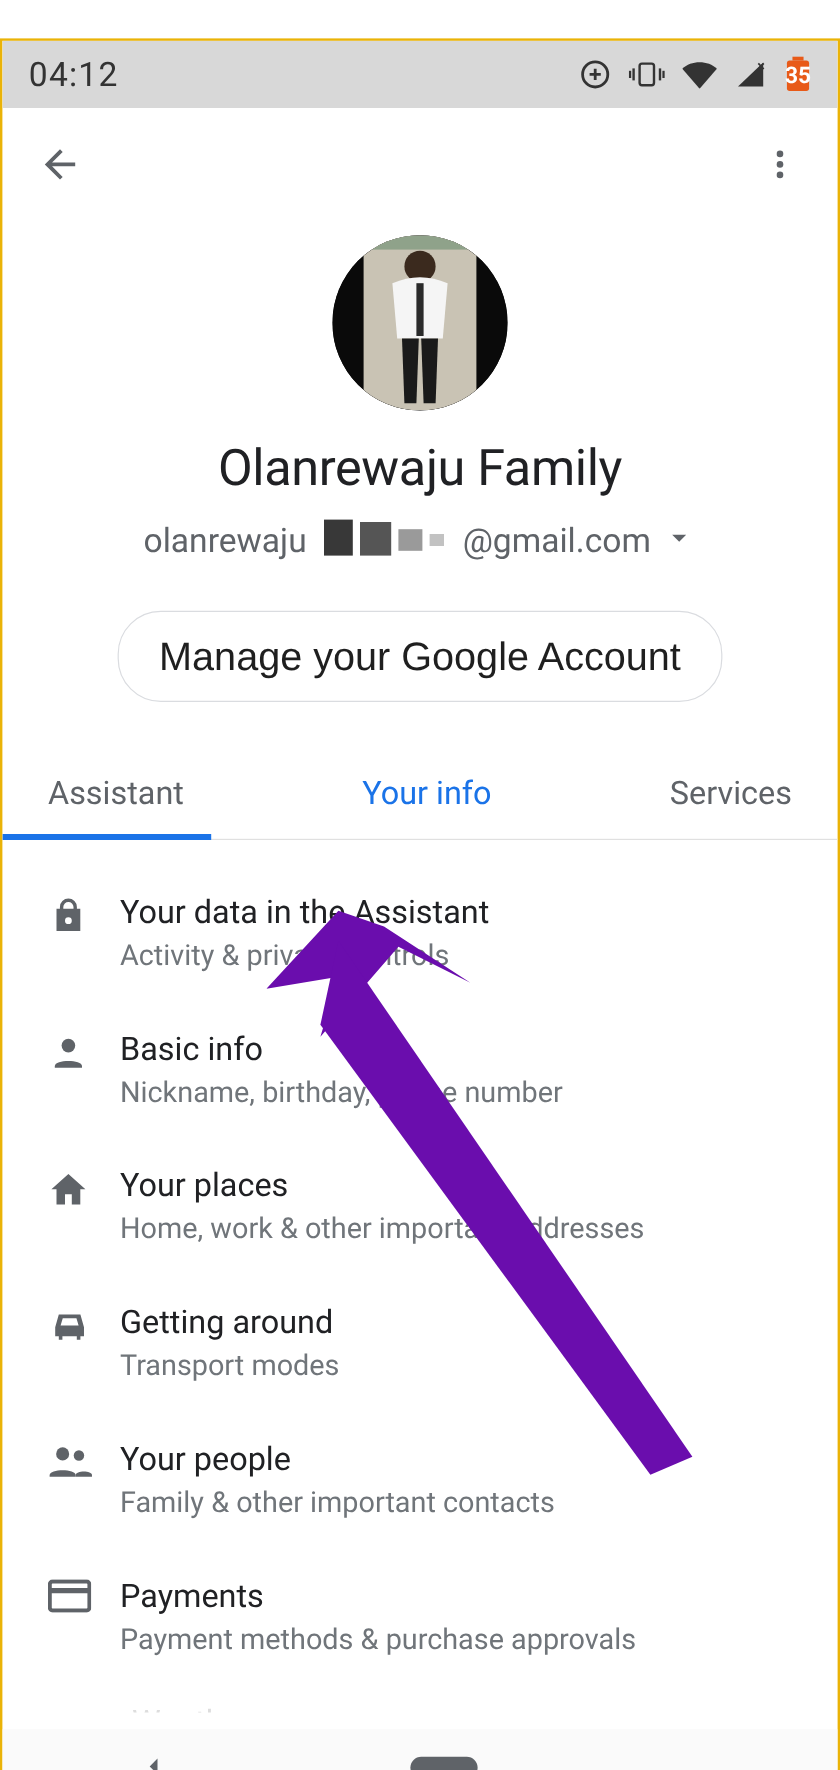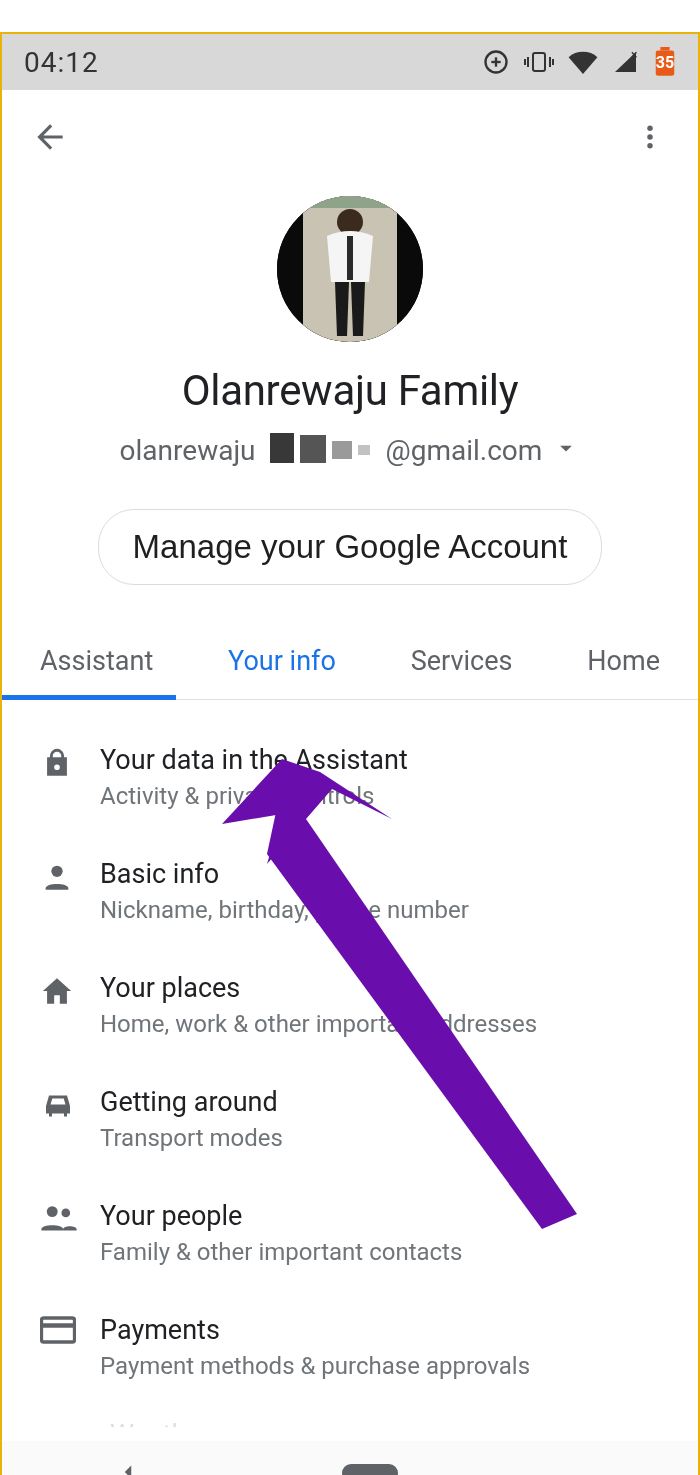--- a/index.html
+++ b/index.html
@@ -78,21 +78,21 @@
         <svg width="28" height="24" viewBox="0 0 24 24" fill="#333">
             <path d="M1 22 L22 22 L22 2 Z"></path>
             <text x="17" y="9" font-size="12" fill="#333" font-weight="bold">×</text>
           </svg>
       </span>
       <span style="position:relative;display:inline-flex;align-items:center;justify-content:center;">
         <svg width="22" height="30" viewBox="0 0 18 26">
             <rect x="1" y="3" width="16" height="22" rx="2" fill="#e85a18"></rect>
             <rect x="5" y="0" width="8" height="3" fill="#e85a18"></rect>
           </svg>
-        <span style="position:absolute;color:#fff;font-size:16px;font-weight:700;">35</span>
+        <span style="position:absolute;color:#fff;font-size:19px;font-weight:700;">35</span>
       </span>
     </div>
   </div>
 
   <div class="app-bar">
     <button class="icon-btn">
       <span>
         <svg width="38" height="38" viewBox="0 0 24 24" fill="#5f6368">
             <path d="M20 11H7.83l5.59-5.59L12 4l-8 8 8 8 1.41-1.41L7.83 13H20z"></path>
           </svg>
@@ -137,21 +137,20 @@
           </svg>
       </span>
     </div>
     <button class="manage-btn">Manage your Google Account</button>
   </div>
 
   <div class="tabs">
     <div class="tab">Assistant</div>
     <div class="tab active">Your info</div>
     <div class="tab">Services</div>
-    <div class="tab">Home</div>
     <div class="tab-indicator"></div>
   </div>
 
   <div class="list">
 
     <div class="item">
       <div class="item-icon">
           <span>
         <svg width="34" height="34" viewBox="0 0 24 24" fill="#5f6368">
               <path d="M17 8V7a5 5 0 10-10 0v1H5v13h14V8h-2zm-8-1a3 3 0 116 0v1H9V7zm3 10a2 2 0 110-4 2 2 0 010 4z"></path>

